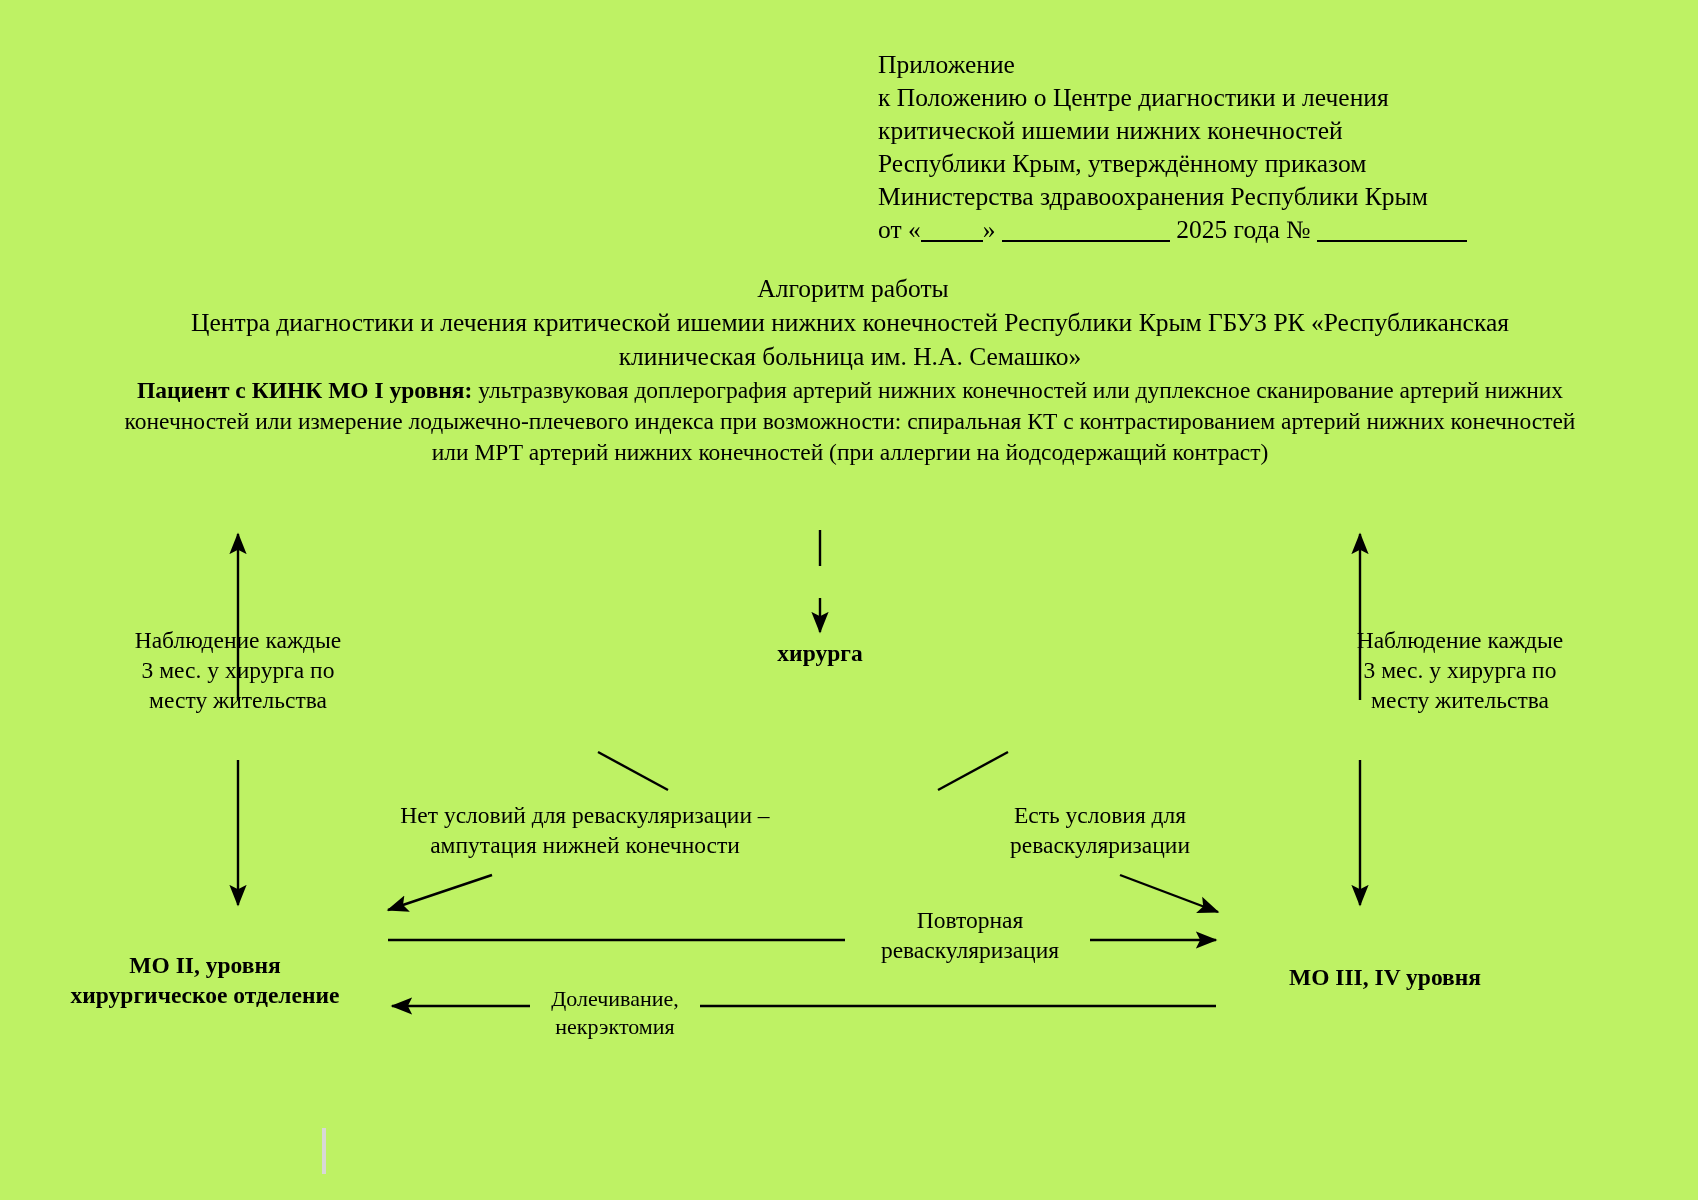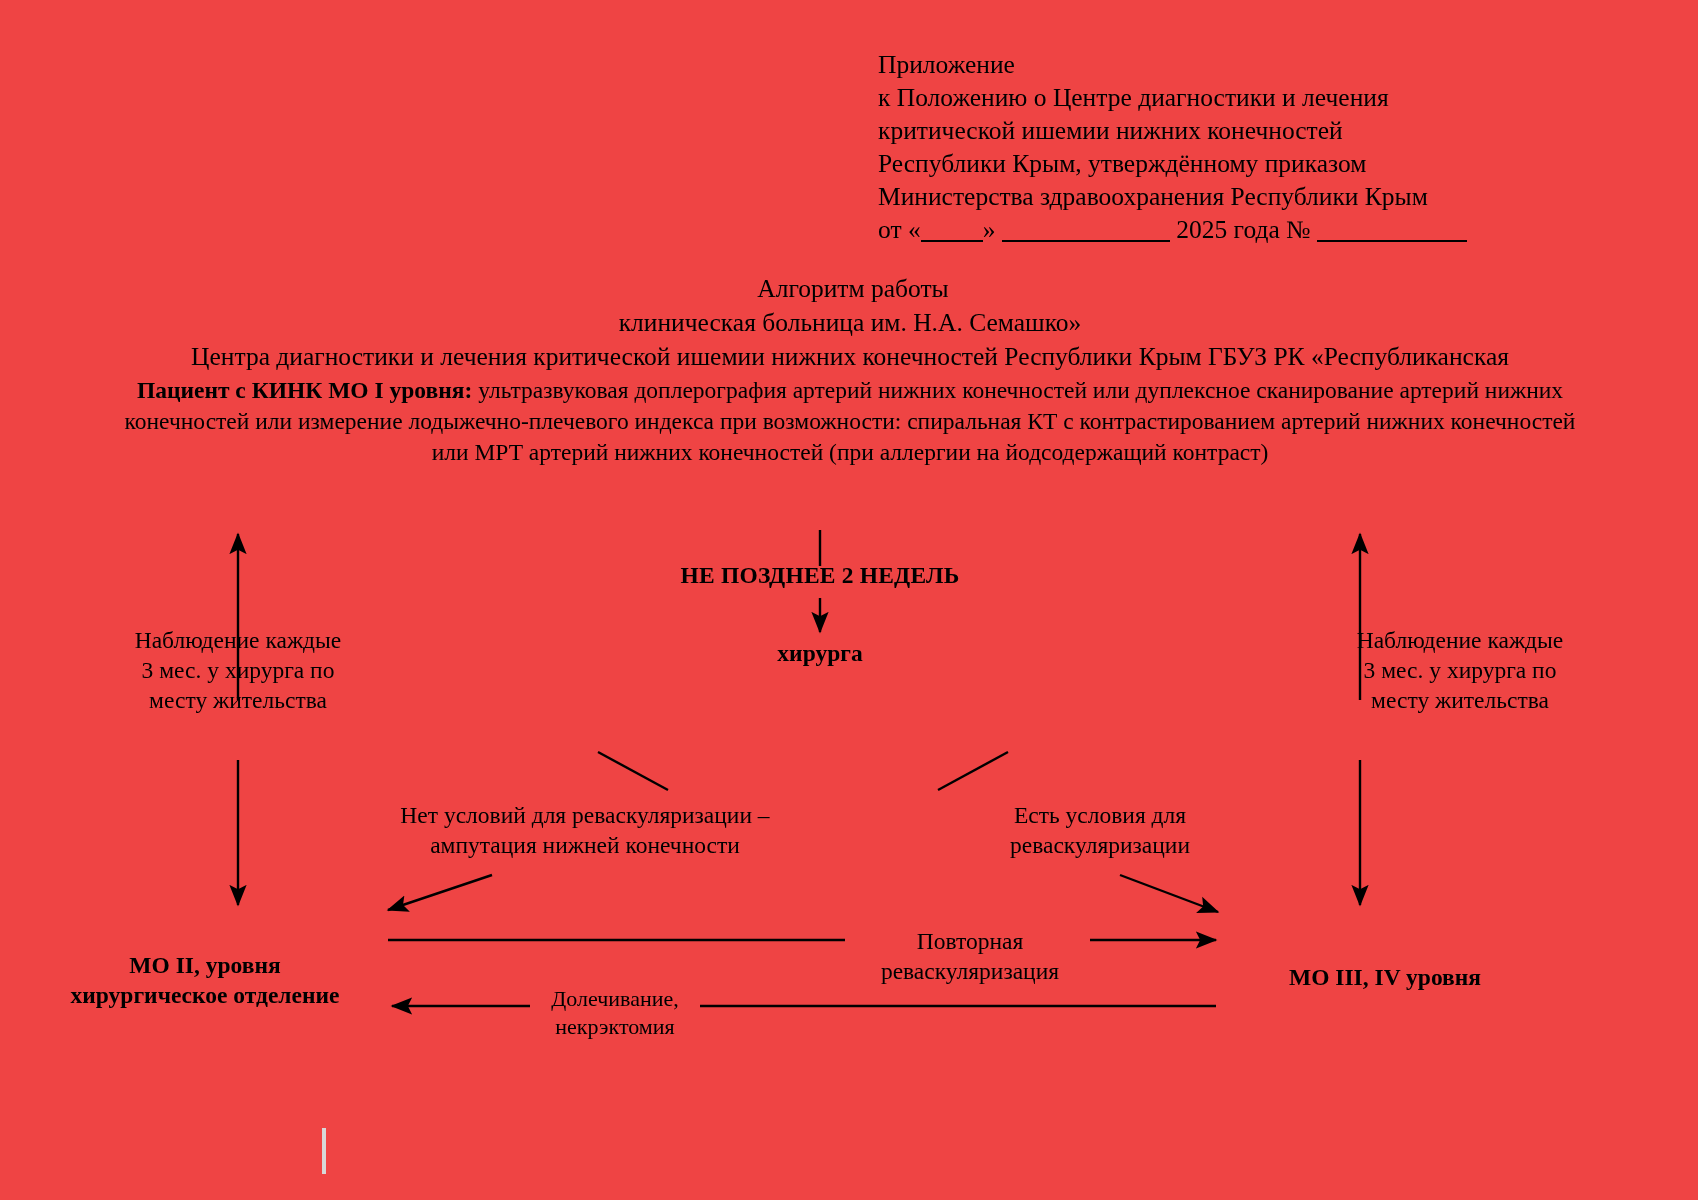--- a/index.html
+++ b/index.html
@@ -9,21 +9,21 @@
   }
   body {
     font-family: "Liberation Serif", "DejaVu Serif", serif;
     color: #000000;
   }
   #page {
     position: relative;
     width: 1698px;
     height: 1200px;
     overflow: hidden;
-    background: #ef4444;
+    background: #bef264;
   }
   .abs { position: absolute; }
 
   
   #appendix-block {
     left: 878px;
     top: 48px;
     width: 620px;
     font-size: 25.5px;
     line-height: 33px;
@@ -79,21 +79,21 @@
   }
   #center-consult {
     left: 640px; top: 638px; width: 360px;
     font-size: 23.5px; font-weight: bold;
     line-height: 30px;
   }
 
   #no-revasc { left: 335px; top: 800px; width: 500px; }
   #yes-revasc { left: 955px; top: 800px; width: 290px; }
 
-  #repeat-revasc { left: 845px; top: 926px; width: 250px; font-family: Liberation Serif, serif; }
+  #repeat-revasc { left: 845px; top: 905px; width: 250px; font-family: Liberation Serif, serif; }
   #aftercare { left: 490px; top: 985px; width: 250px; font-size: 22px; line-height: 28px; }
 
   #mo2 {
     left: 55px; top: 950px; width: 300px;
     font-weight: bold; font-size: 23.5px; line-height: 30px;
   }
   #mo34 {
     left: 1255px; top: 962px; width: 260px;
     font-weight: bold; font-size: 23.5px; line-height: 30px;
     text-align: center;
@@ -121,22 +121,22 @@
     <span class="ln">критической ишемии нижних конечностей</span>
     <span class="ln">Республики Крым, утверждённому приказом</span>
     <span class="ln">Министерства здравоохранения Республики Крым</span>
     <span class="ln"><span>от «</span><span class="blank-s"></span><span>»</span> <span class="blank-m"></span> <span>2025 года №</span> <span class="blank-l"></span></span>
   </div>
 
   <div class="abs" id="doc-title">
     <span class="ln">Алгоритм работы</span>
   </div>
   <div class="abs" id="title-sub">
+    <span class="ln">Центра диагностики и лечения критической ишемии нижних конечностей Республики Крым ГБУЗ РК «Республиканская</span>
     <span class="ln">клиническая больница им. Н.А. Семашко»</span>
-    <span class="ln">Центра диагностики и лечения критической ишемии нижних конечностей Республики Крым ГБУЗ РК «Республиканская</span>
   </div>
 
   <div class="abs" id="intro-par">
     <span class="ln"><b>Пациент с КИНК МО I уровня:</b><span> ультразвуковая доплерография артерий нижних конечностей или дуплексное сканирование артерий нижних</span></span>
     <span class="ln">конечностей или измерение лодыжечно-плечевого индекса при возможности: спиральная КТ с контрастированием артерий нижних конечностей</span>
     <span class="ln">или МРТ артерий нижних конечностей (при аллергии на йодсодержащий контраст)</span>
   </div>
 
   <svg class="abs" id="arrows" viewBox="0 0 1698 1200">
     <defs>
@@ -166,23 +166,20 @@
     <line x1="1090" y1="940" x2="1216" y2="940" stroke="#000" stroke-width="2.4" marker-end="url(#ah)"></line>
 
     <line x1="1216" y1="1006" x2="700" y2="1006" stroke="#000" stroke-width="2.4"></line>
     <line x1="530" y1="1006" x2="392" y2="1006" stroke="#000" stroke-width="2.4" marker-end="url(#ah)"></line>
 
     <line x1="1360" y1="700" x2="1360" y2="534" stroke="#000" stroke-width="2.4" marker-end="url(#ah)"></line>
 
     <line x1="1360" y1="760" x2="1360" y2="905" stroke="#000" stroke-width="2.4" marker-end="url(#ah)"></line>
   </svg>
 
-  <div class="abs dtext" id="center-deadline">
-    <span class="ln">НЕ ПОЗДНЕЕ 2 НЕДЕЛЬ</span>
-  </div>
 
   <div class="abs dtext" id="center-consult">
     <span class="ln">хирурга</span>
   </div>
 
   <div class="abs dtext" id="left-observe">
     <span class="ln">Наблюдение каждые</span>
     <span class="ln">3 мес. у хирурга по</span>
     <span class="ln">месту жительства</span>
   </div>

